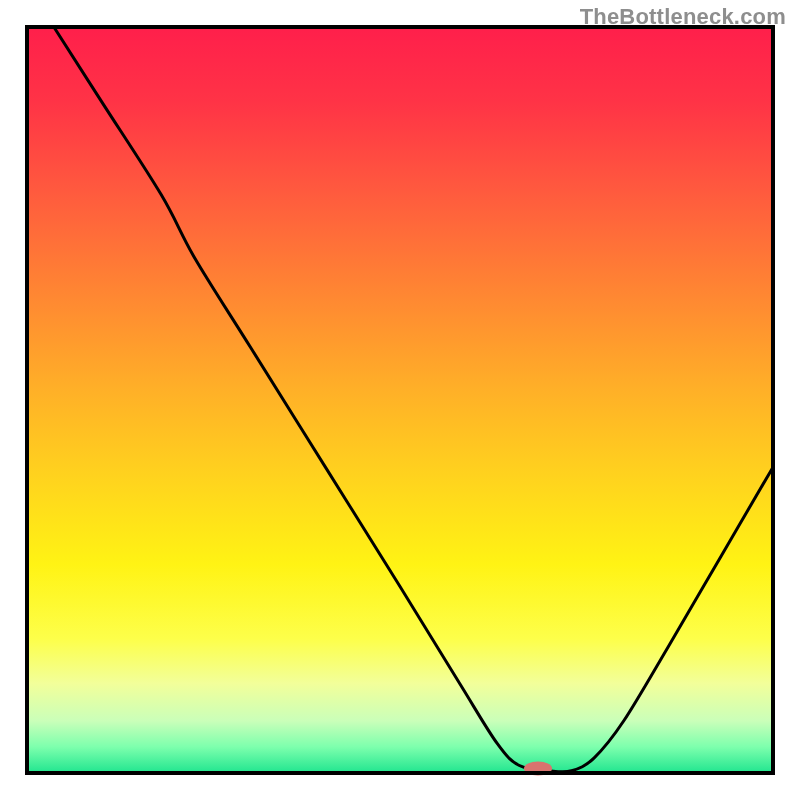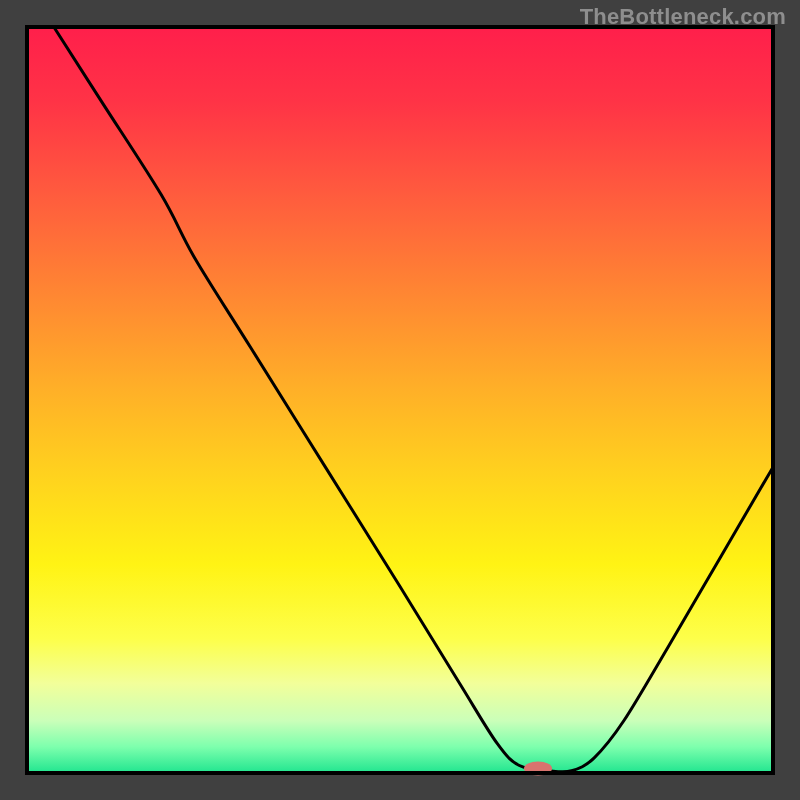--- a/index.html
+++ b/index.html
@@ -9,21 +9,21 @@
     height: 800px;
     background: #000;
     overflow: hidden;
   }
   .frame {
     position: absolute;
     left: 0;
     top: 0;
     width: 800px;
     height: 800px;
-    background: #404040;
+    background: #ffffff;
   }
   .watermark {
     position: absolute;
     top: 4px;
     right: 14px;
     font-family: Arial, Helvetica, sans-serif;
     font-size: 22px;
     font-weight: 600;
     color: #8e8e8e;
     letter-spacing: 0.2px;

